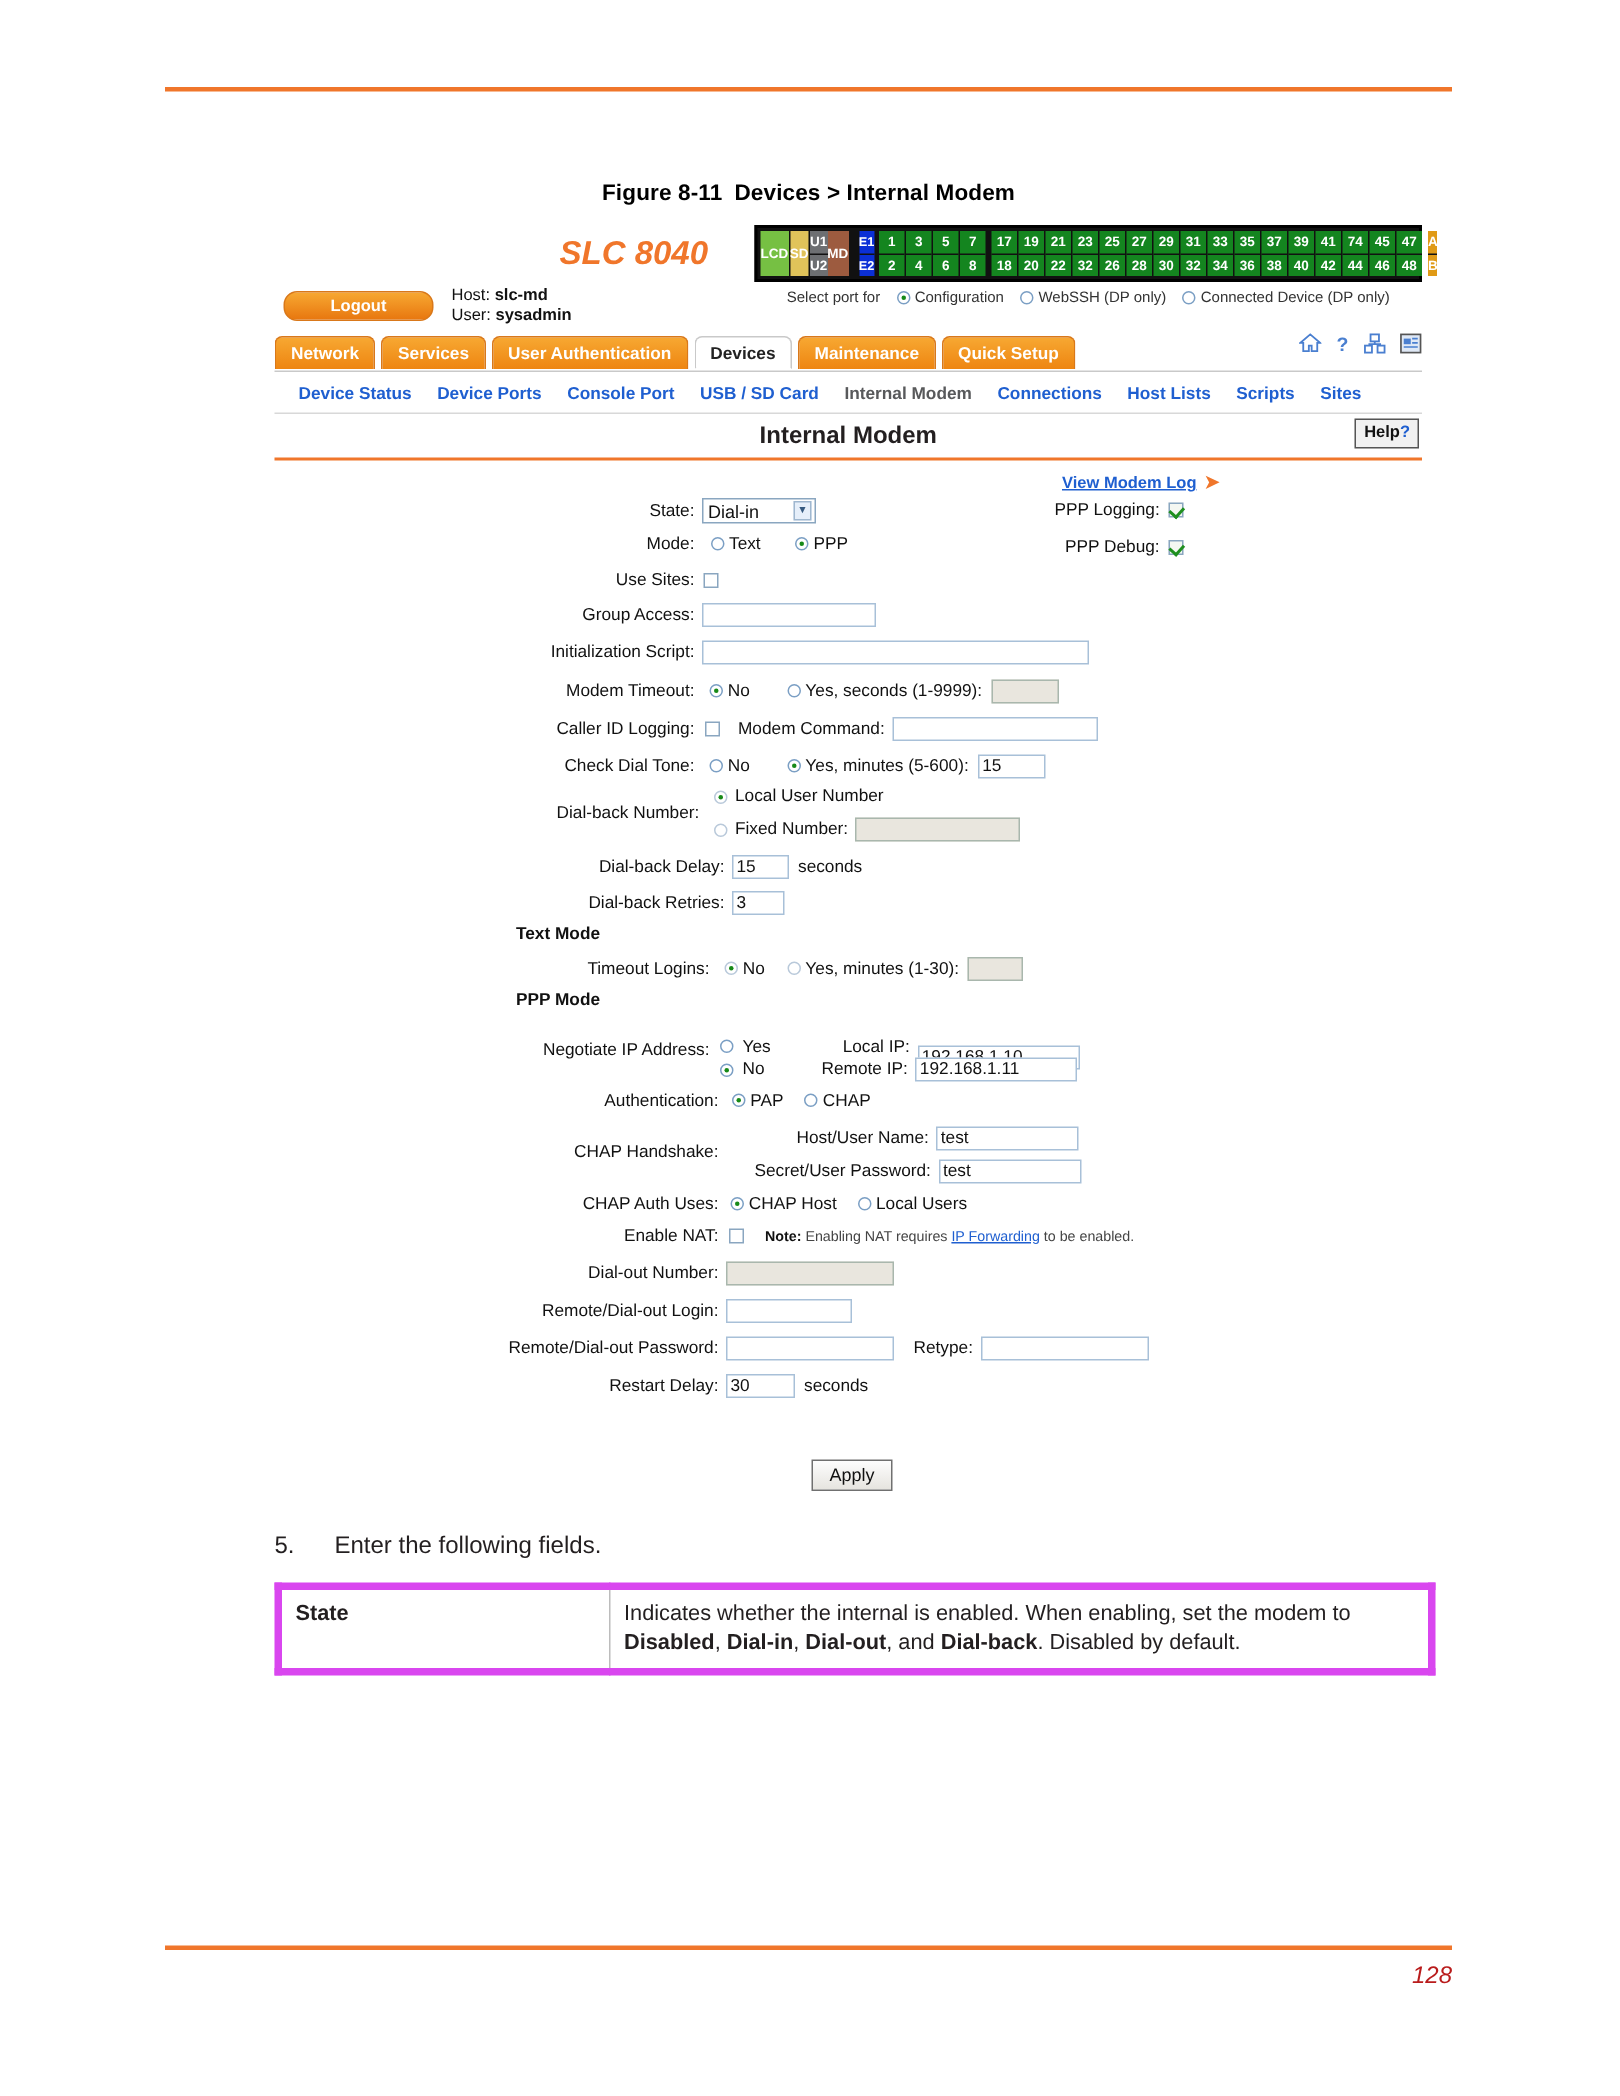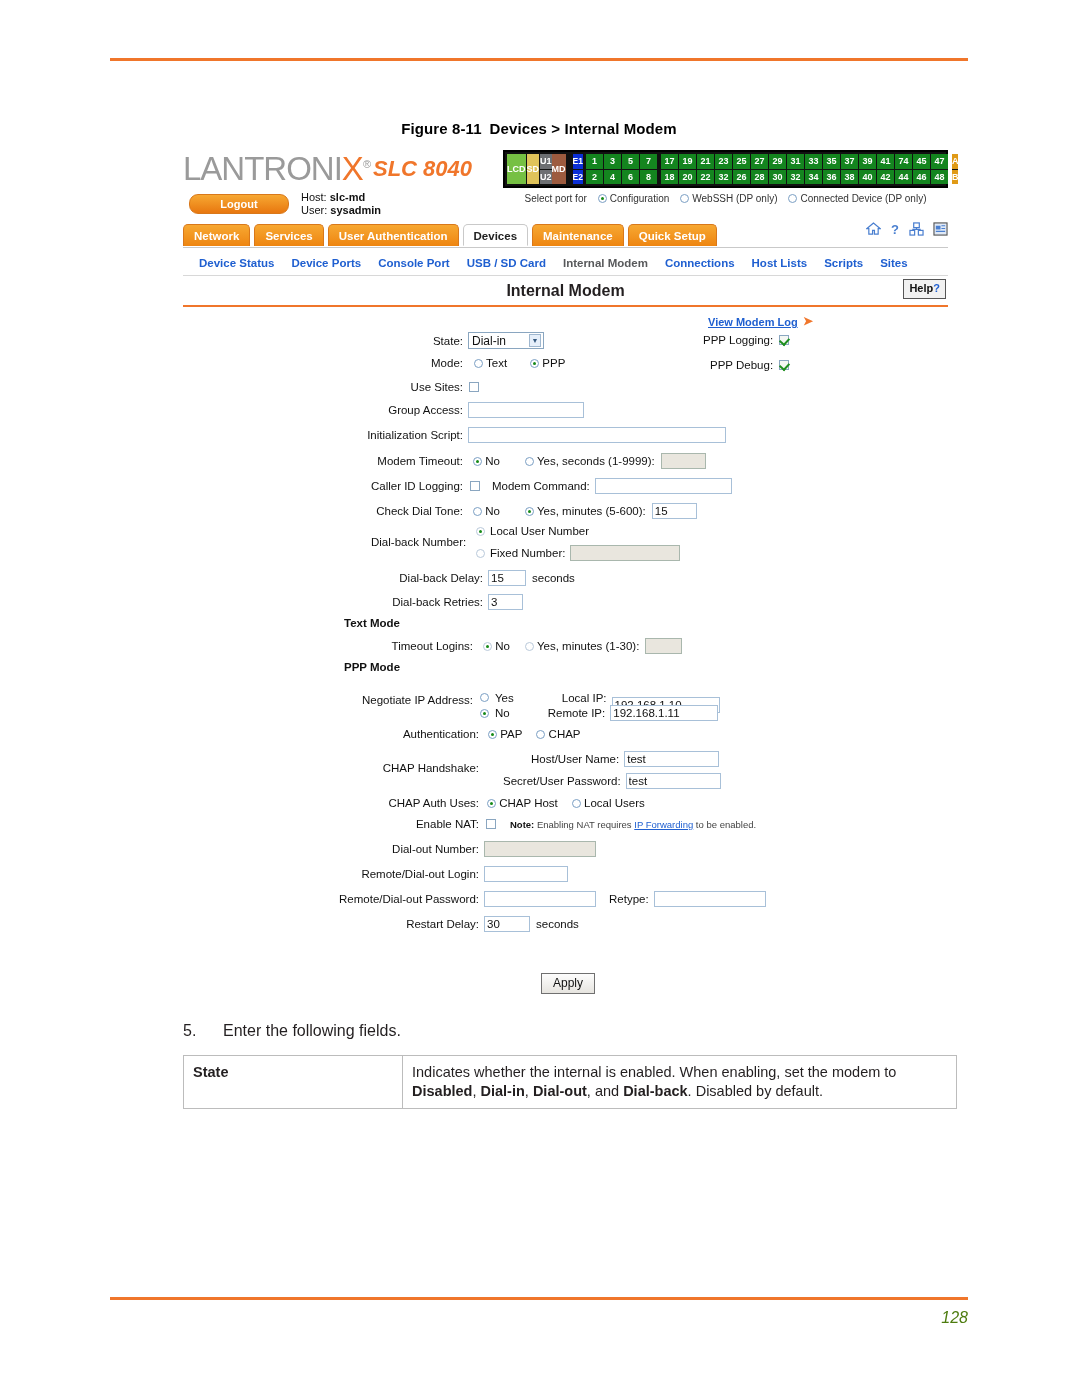--- a/index.html
+++ b/index.html
@@ -119,47 +119,46 @@
   .note a{color:#1f5fd0;}
   .vml{position:absolute;font-size:11px;font-weight:bold;color:#1f5fd0;text-decoration:underline;}
   .vml-arrow{position:absolute;color:#f0762b;font-size:12px;font-weight:bold;}
   .applybtn{position:absolute;left:358px;top:660px;width:52px;height:19px;border:1px solid #707070;
             background:linear-gradient(#fdfdfd,#e6e4df);font-size:12px;text-align:center;line-height:18px;color:#111;}
 
   
   .step{position:absolute;left:183px;top:1022px;font-size:16px;color:#231f20;}
   .step .num{position:absolute;left:0;top:0;}
   .step .txt{position:absolute;left:40px;top:0;white-space:nowrap;}
-  .tbl{position:absolute;left:183px;top:1055px;width:774px;border:1px solid #d946ef;border-collapse:collapse;}
+  .tbl{position:absolute;left:183px;top:1055px;width:774px;border:5px solid #d946ef;border-collapse:collapse;}
   .tbl td{border:1px solid #bcbcbc;padding:7px 9px;font-size:14.5px;vertical-align:top;color:#231f20;line-height:19px;}
   .tbl td.k{width:200px;font-weight:bold;}
 
   
   .doc-footer{position:absolute;left:110px;top:1297px;width:858px;}
   .doc-footer .rule{height:3px;background:#f0762b;}
   .doc-footer .fl{float:left;font-style:italic;font-size:16px;margin-top:9px;color:#231f20;}
-  .doc-footer .fr{float:right;font-style:italic;font-size:16px;margin-top:9px;color:#4d7c0f;}
+  .doc-footer .fr{float:right;font-style:italic;font-size:16px;margin-top:9px;color:#b91c1c;}
 </style>
 </head>
 <body>
 
 <div class="page">
 
   <div class="doc-header">
     <div class="rule"></div>
   </div>
 
   <div class="fig-cap">
     <span>Figure 8-11</span><span class="sp"></span><span>Devices &gt; Internal Modem</span>
   </div>
 
   <div class="shot">
 
     <div class="brand-row">
-      <div class="logo"><span>LANTRONI</span><span class="x">X</span><span class="reg">®</span></div>
       <div class="model">SLC 8040</div>
       <div class="logout">Logout</div>
       <div class="hostuser">
         <div><span>Host:</span> <b>slc-md</b></div>
         <div><span>User:</span> <b>sysadmin</b></div>
       </div>
 
       <div class="panel-wrap">
         <div class="panel">
           <div class="pcell p-lcd">LCD</div>

